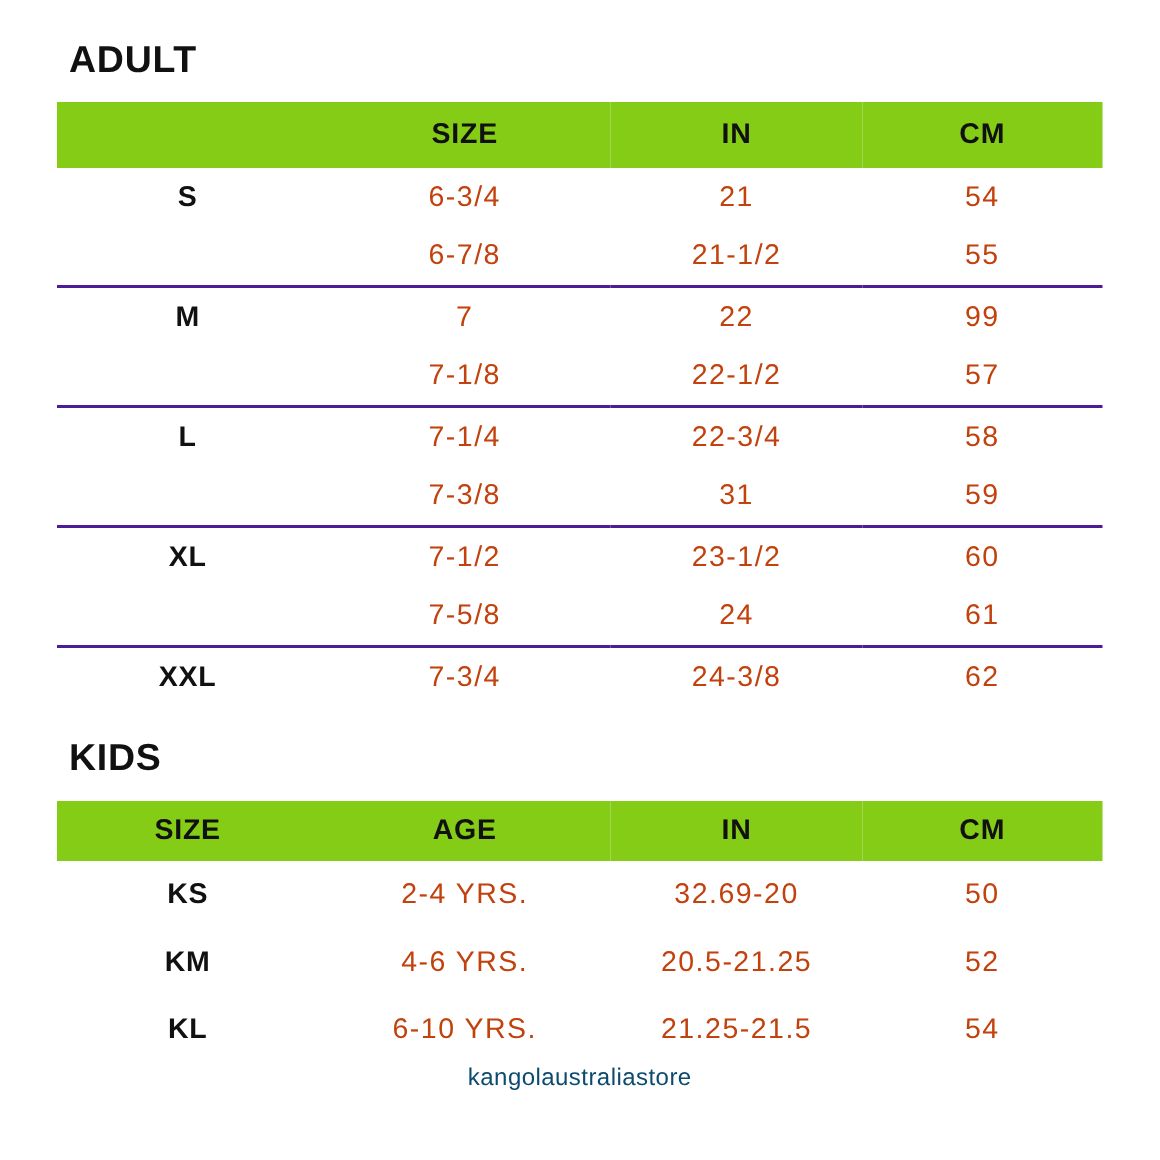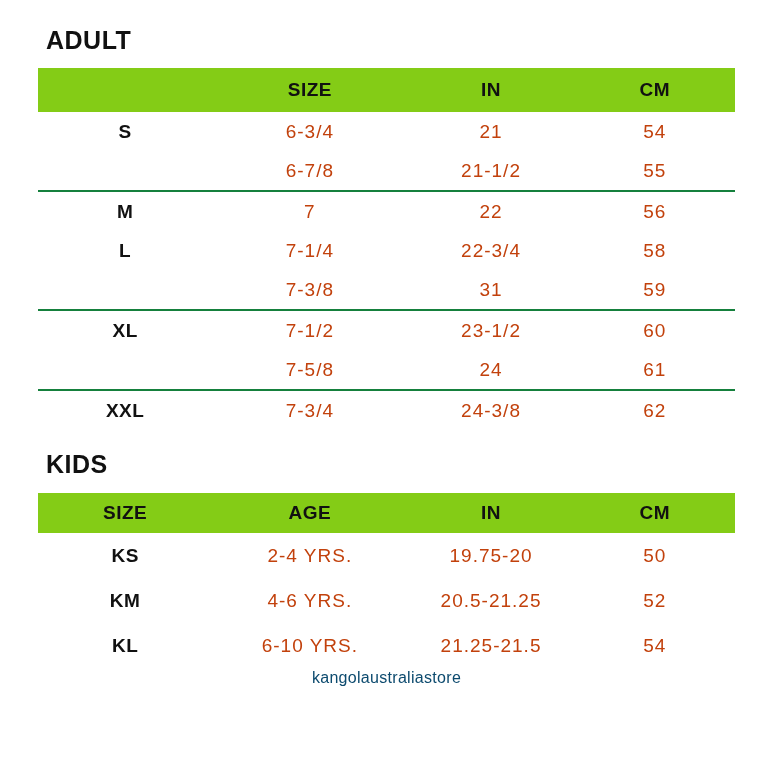--- a/index.html
+++ b/index.html
@@ -67,21 +67,21 @@
     color: #111111;
     letter-spacing: 0.5px;
   }
   table.size-table tbody td {
     color: #c2410c;
     font-weight: 300;
     letter-spacing: 1px;
   }
   tr.group-end > th,
   tr.group-end > td {
-    border-bottom: 2px solid #15803d;
+    border-bottom: 2px solid #4c1d95;
   }
   .watermark {
     margin-top: 1px;
     text-align: center;
     font-size: 16px;
     color: #0c4a6e;
     letter-spacing: 0.3px;
   }
 </style>
 </head>
@@ -119,21 +119,27 @@
           <th class="row-label"></th>
           <td>6-7/8</td>
           <td>21-1/2</td>
           <td>55</td>
         </tr>
 
         <tr>
           <th class="row-label">M</th>
           <td>7</td>
           <td>22</td>
-          <td>56</td>
+          <td>99</td>
+        </tr>
+        <tr class="group-end">
+          <th class="row-label"></th>
+          <td>7-1/8</td>
+          <td>22-1/2</td>
+          <td>57</td>
         </tr>
 
         <tr>
           <th class="row-label">L</th>
           <td>7-1/4</td>
           <td>22-3/4</td>
           <td>58</td>
         </tr>
         <tr class="group-end">
           <th class="row-label"></th>
@@ -180,21 +186,21 @@
           <th>SIZE</th>
           <th>AGE</th>
           <th>IN</th>
           <th>CM</th>
         </tr>
       </thead>
       <tbody>
         <tr>
           <th class="row-label">KS</th>
           <td>2-4 YRS.</td>
-          <td>19.75-20</td>
+          <td>32.69-20</td>
           <td>50</td>
         </tr>
         <tr>
           <th class="row-label">KM</th>
           <td>4-6 YRS.</td>
           <td>20.5-21.25</td>
           <td>52</td>
         </tr>
         <tr>
           <th class="row-label">KL</th>

